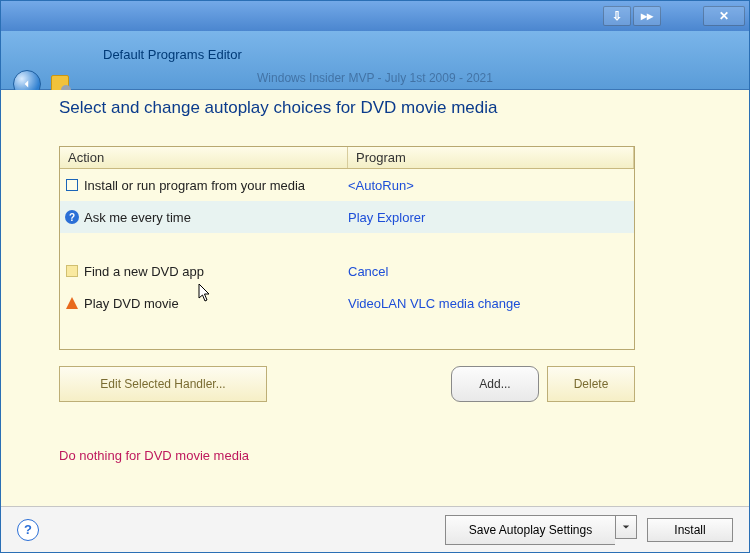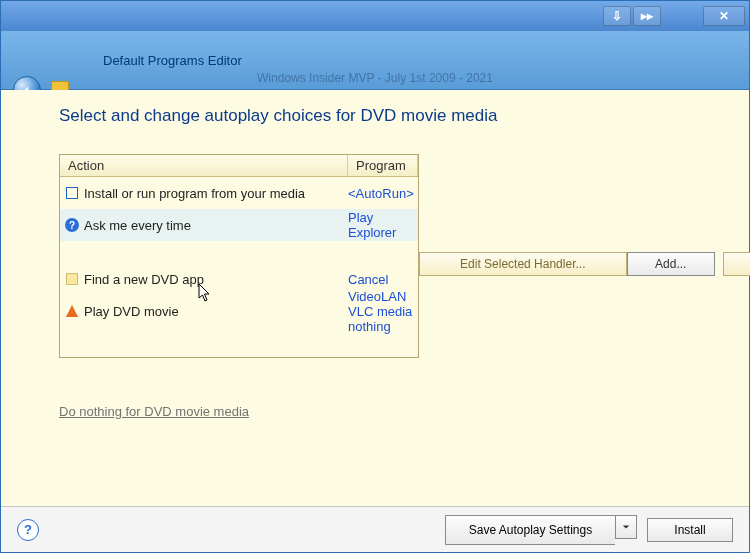--- a/index.html
+++ b/index.html
@@ -42,21 +42,21 @@
       height: 59px;
       background: linear-gradient(#7ab5ea, #5a9cd8);
       border-bottom: 1px solid #3b76b6;
       position: relative;
       padding: 6px 12px 0 12px;
     }
     .header .apptitle {
       color: #003a77;
       font-size: 13px;
       margin-left: 90px;
-      margin-top: 16px;
+      margin-top: 10px;
     }
     .header .navrow {
       display: flex; align-items: center; gap: 10px;
       margin-top: 8px;
     }
     .back {
       width: 28px; height: 28px;
       border-radius: 50%;
       background: radial-gradient(circle at 30% 30%, #d9ecff, #2e7fd0 70%);
       border: 1px solid #1f5fa0;
@@ -79,34 +79,34 @@
     }
     .watermark {
       position: absolute; left: 0; right: 0; bottom: 4px;
       text-align: center; color: #2a4e7a; opacity: .55;
       font-size: 12px;
     }
     
     .body {
       flex: 1;
       background: #fdfbe2;
-      padding: 16px 28px 14px 28px;
+      padding: 8px 28px 14px 28px;
       display: flex; flex-direction: column;
       position: relative;
     }
     .heading {
       color: #0b3b8c;
       font-size: 17px;
       font-weight: 400;
       margin-bottom: 28px;
       margin-left: 30px;
     }
     .panel {
       margin-left: 30px; width: 576px;
-      display: flex; flex-direction: row;
+      display: flex; flex-direction: column;
     }
     .grid {
       border: 1px solid #b8a870;
       background: #fdfbe2;
       width: 576px; height: 204px;
       font-size: 13px;
     }
     .gridhead {
       display: flex;
       background: linear-gradient(#fefce8,#f4efc6);
@@ -151,39 +151,38 @@
     }
     .row .c-a { width: 284px; display: flex; align-items: center; color: #222; }
     .row .c-b { flex: 1; color: #1d4ed8; }
     .gap { height: 22px; }
     .btnrow {
       margin-top: 16px;
       width: 576px;
       display: flex; align-items: center;
     }
     .winbtn {
-      min-width: 88px; height: 24px;
+      min-width: 88px; height: 36px;
       background: linear-gradient(#fefcf0,#f6efc6);
       border: 1px solid #bdae76;
       color: #6a5e2a;
       font-size: 12px;
       padding: 0 12px;
       cursor: pointer;
     }
     .winbtn.primary {
       color: #333;
       background: linear-gradient(#fcfcfc,#e9e9e9);
       border: 1px solid #8a8a8a;
     }
     .edit-btn { width: 208px; color: #7a6c32; }
-    .add-btn { width: 88px; margin-left: auto; }
+    .add-btn { width: 88px; margin-left: auto; border-radius: 9px; }
     .del-btn { width: 88px; margin-left: 8px; color: #7a6c32; }
     .linklike {
-      color: #737373;
-      text-decoration: underline;
+      color: #be185d;
       font-size: 13px;
       margin-top: 46px;
       margin-left: 30px;
       cursor: pointer;
       display: inline-block;
     }
     
     .footer {
       height: 46px;
       border-top: 1px solid #c6c6c6;
@@ -301,21 +300,21 @@
           <div class="c-b">Cancel</div>
         </div>
 
         <div class="row">
           <div class="c-a">
             <span class="icon">
                 <span class="icon-vlc"></span>
               </span>
             <span>Play DVD movie</span>
           </div>
-          <div class="c-b">VideoLAN VLC media nothing</div>
+          <div class="c-b">VideoLAN VLC media change</div>
         </div>
       </div>
 
       <div class="btnrow">
         <button class="winbtn edit-btn">Edit Selected Handler...</button>
         <button class="winbtn primary add-btn">Add...</button>
         <button class="winbtn del-btn">Delete</button>
       </div>
     </div>
 

